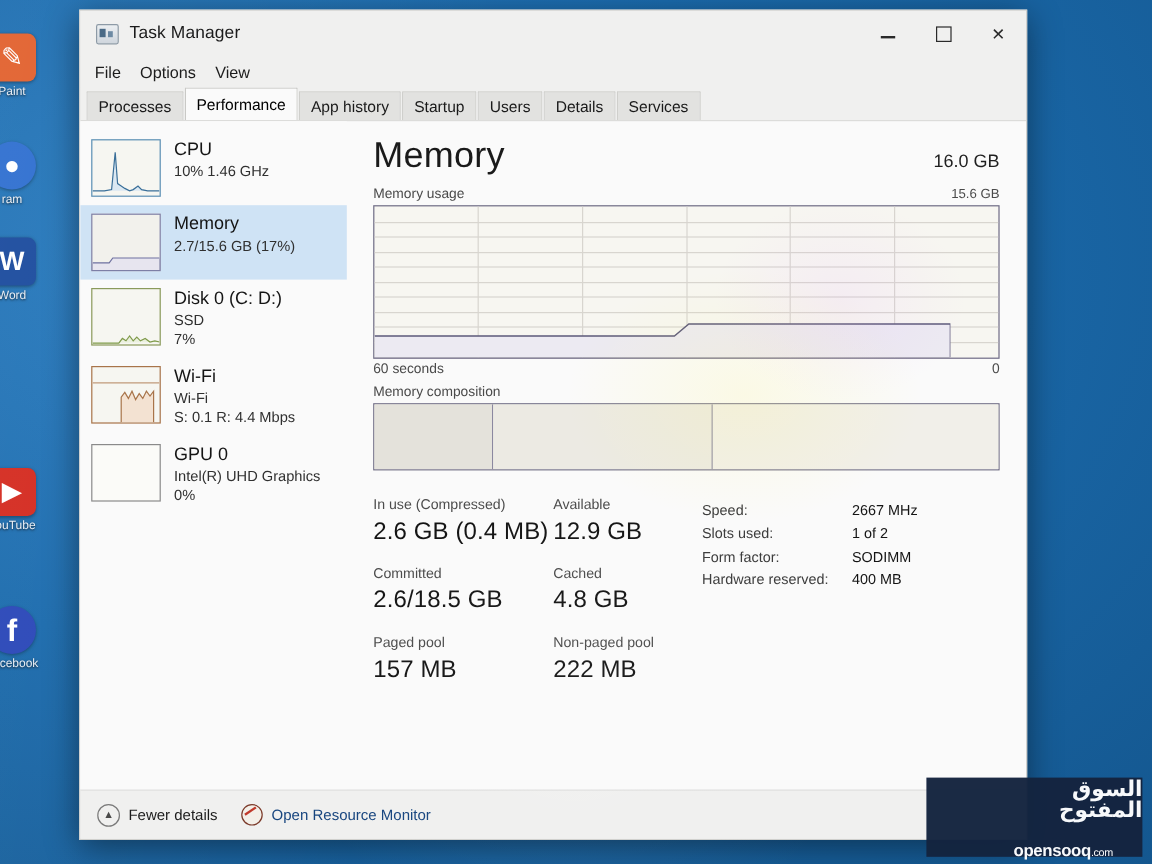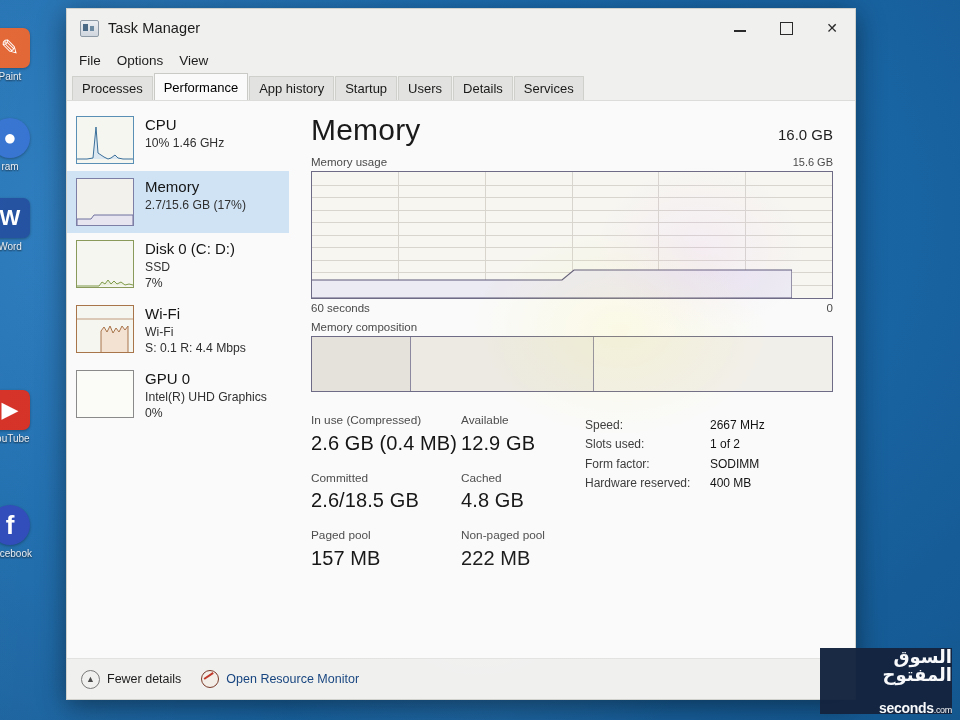--- a/index.html
+++ b/index.html
@@ -136,22 +136,23 @@
   }
   .resicon::after{
     content:"";position:absolute;left:2px;top:7px;width:11px;height:1.6px;
     background:#c0392b;transform:rotate(-34deg);transform-origin:left center;
   }
 
   
   #wm{
     position:absolute;right:8px;bottom:6px;width:132px;height:66px;
     background:#14243f;display:flex;flex-direction:column;
-    align-items:flex-end;justify-content:center;gap:17px;
+    align-items:center;justify-content:center;gap:17px;
     opacity:.97;
+    padding-left:48px;
   }
   #wm .ar{color:#fff;font-size:18px;direction:rtl;line-height:1;font-weight:bold;}
   #wm .en{color:#fff;font-size:14px;line-height:1;font-weight:bold;letter-spacing:-.3px;}
   #wm .en i{font-style:normal;font-size:9px;font-weight:normal;}
 
   
   #glare{
     position:absolute;inset:0;pointer-events:none;
     background:
       radial-gradient(ellipse 210px 150px at 620px 330px, rgba(255,245,120,.16), rgba(255,245,120,0) 70%),
@@ -395,14 +396,14 @@
       <div class="ftext link">Open Resource Monitor</div>
     </div>
   </div>
 
 </div>
 
 <div id="glare"></div>
 
 <div id="wm">
   <div class="ar">السوق المفتوح</div>
-  <div class="en"><span>seconds</span><i>.com</i></div>
+  <div class="en"><span>opensooq</span><i>.com</i></div>
 </div>
 
 </body></html>

